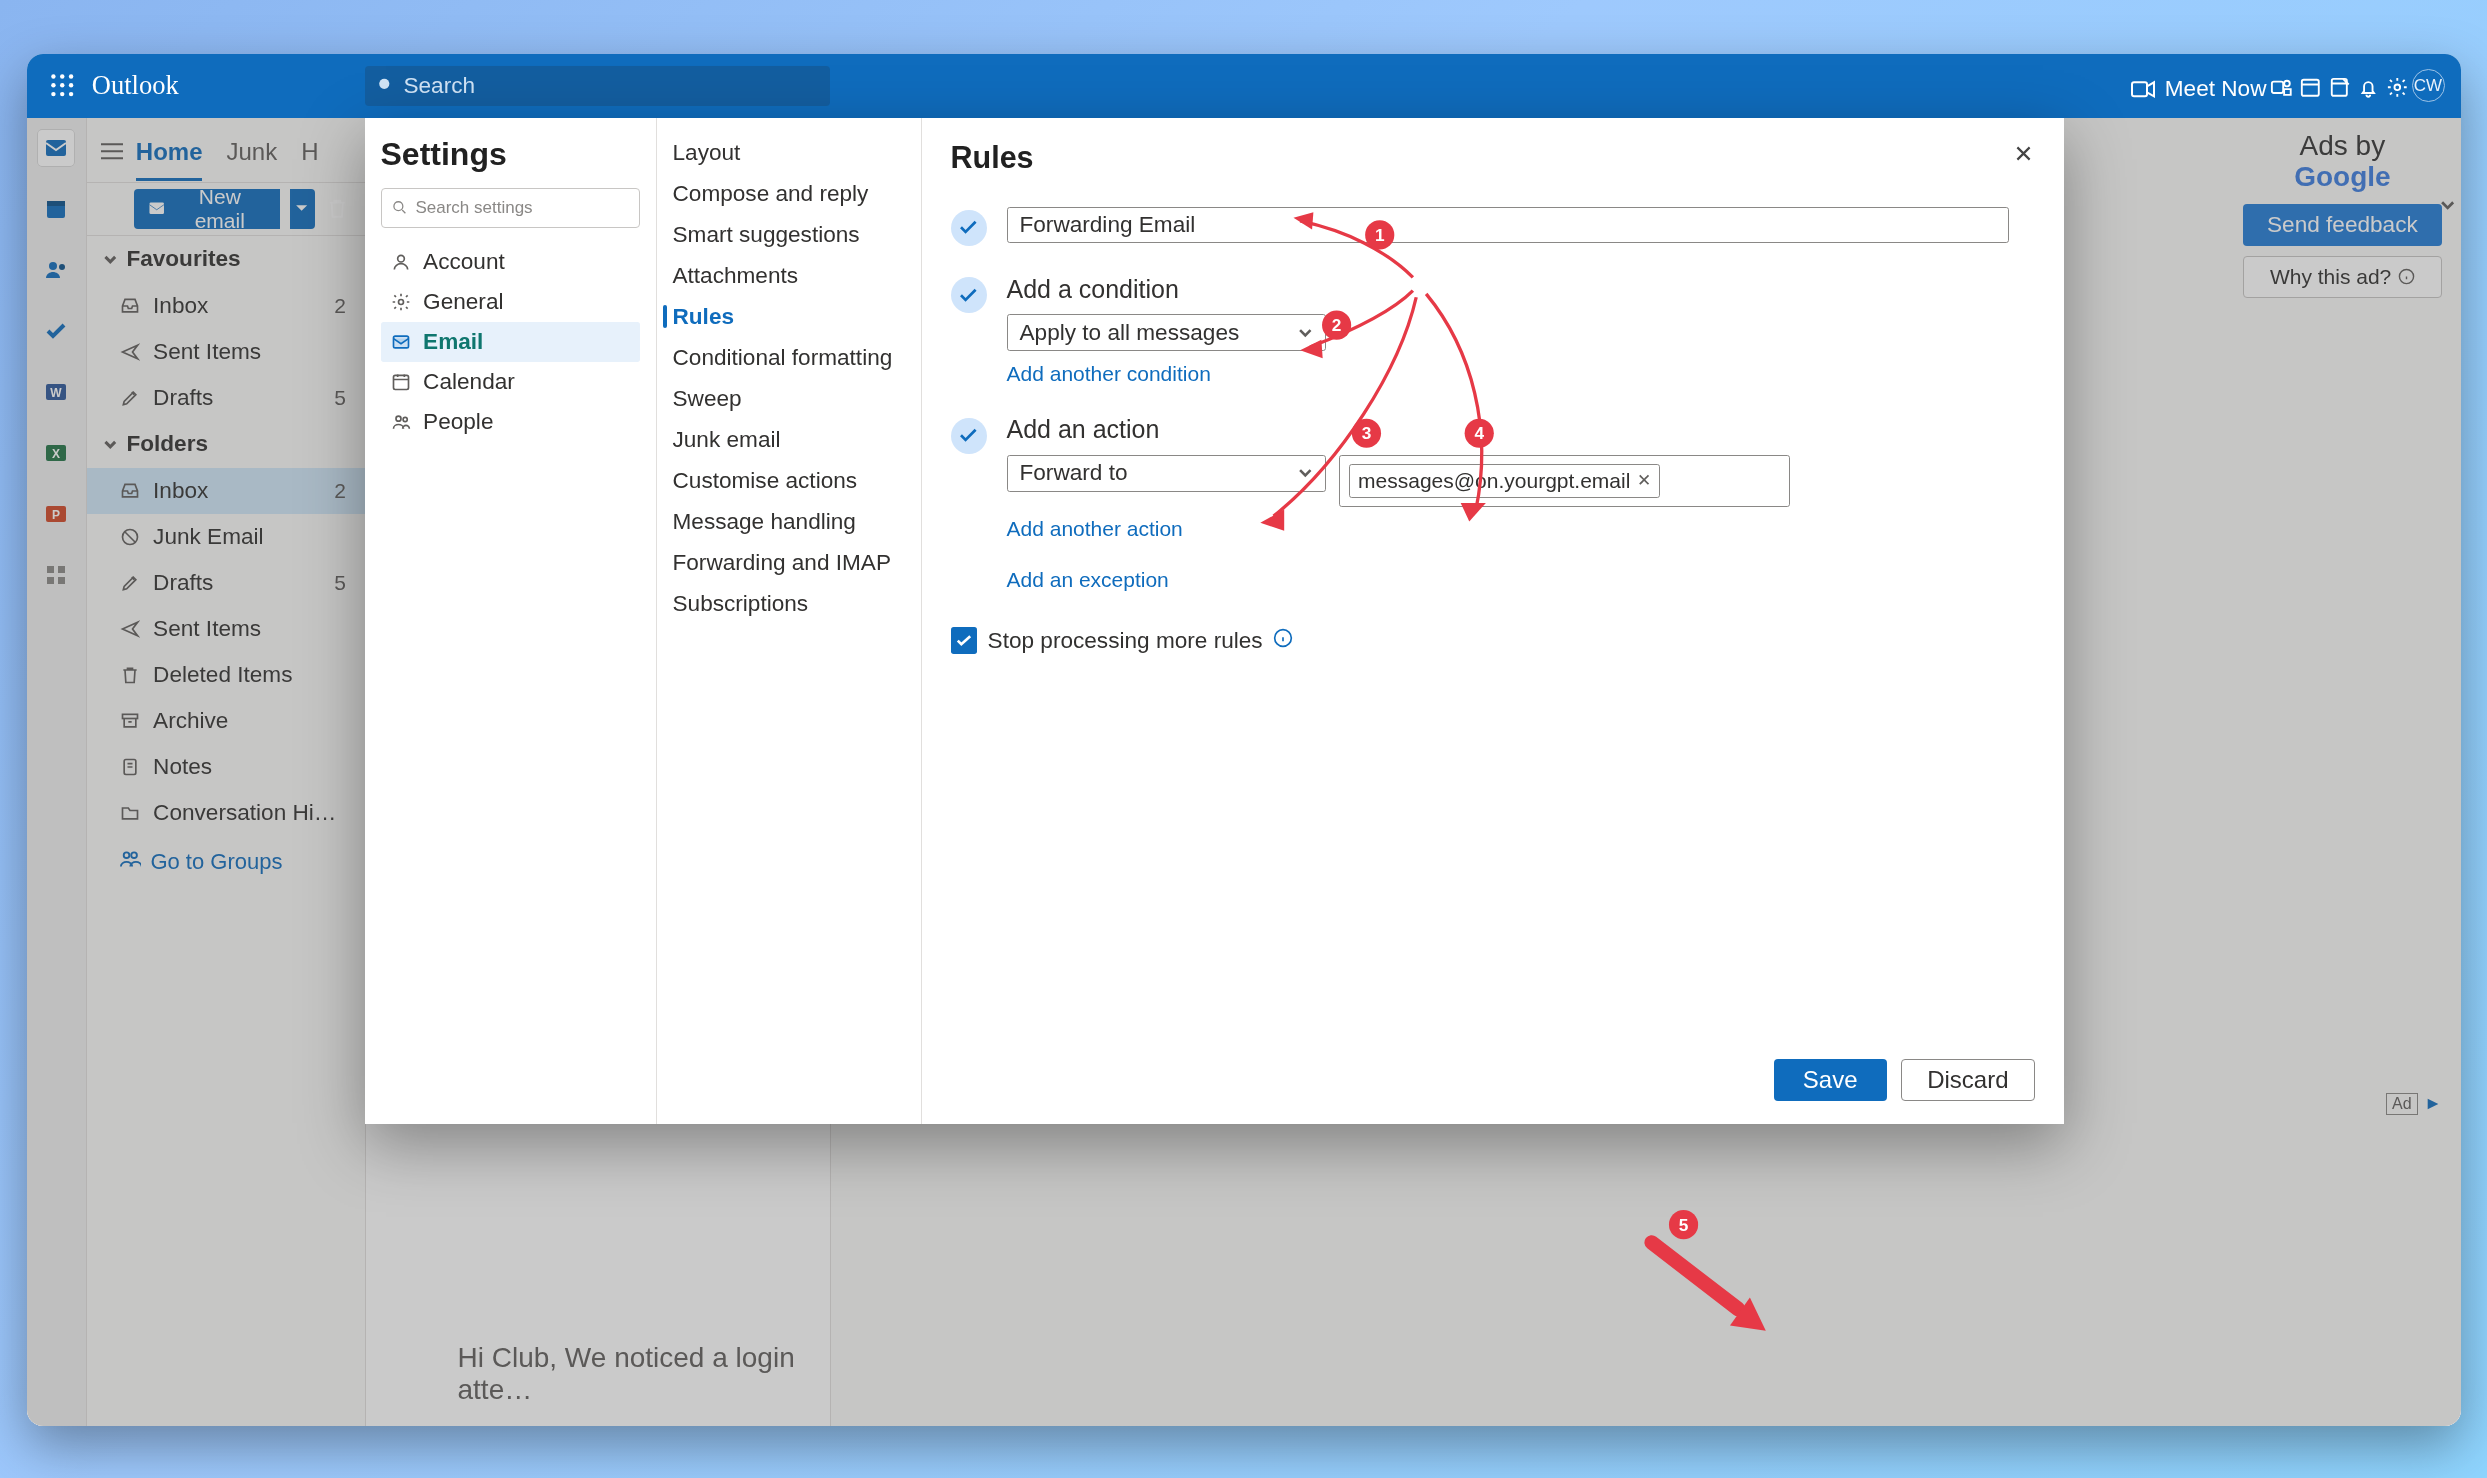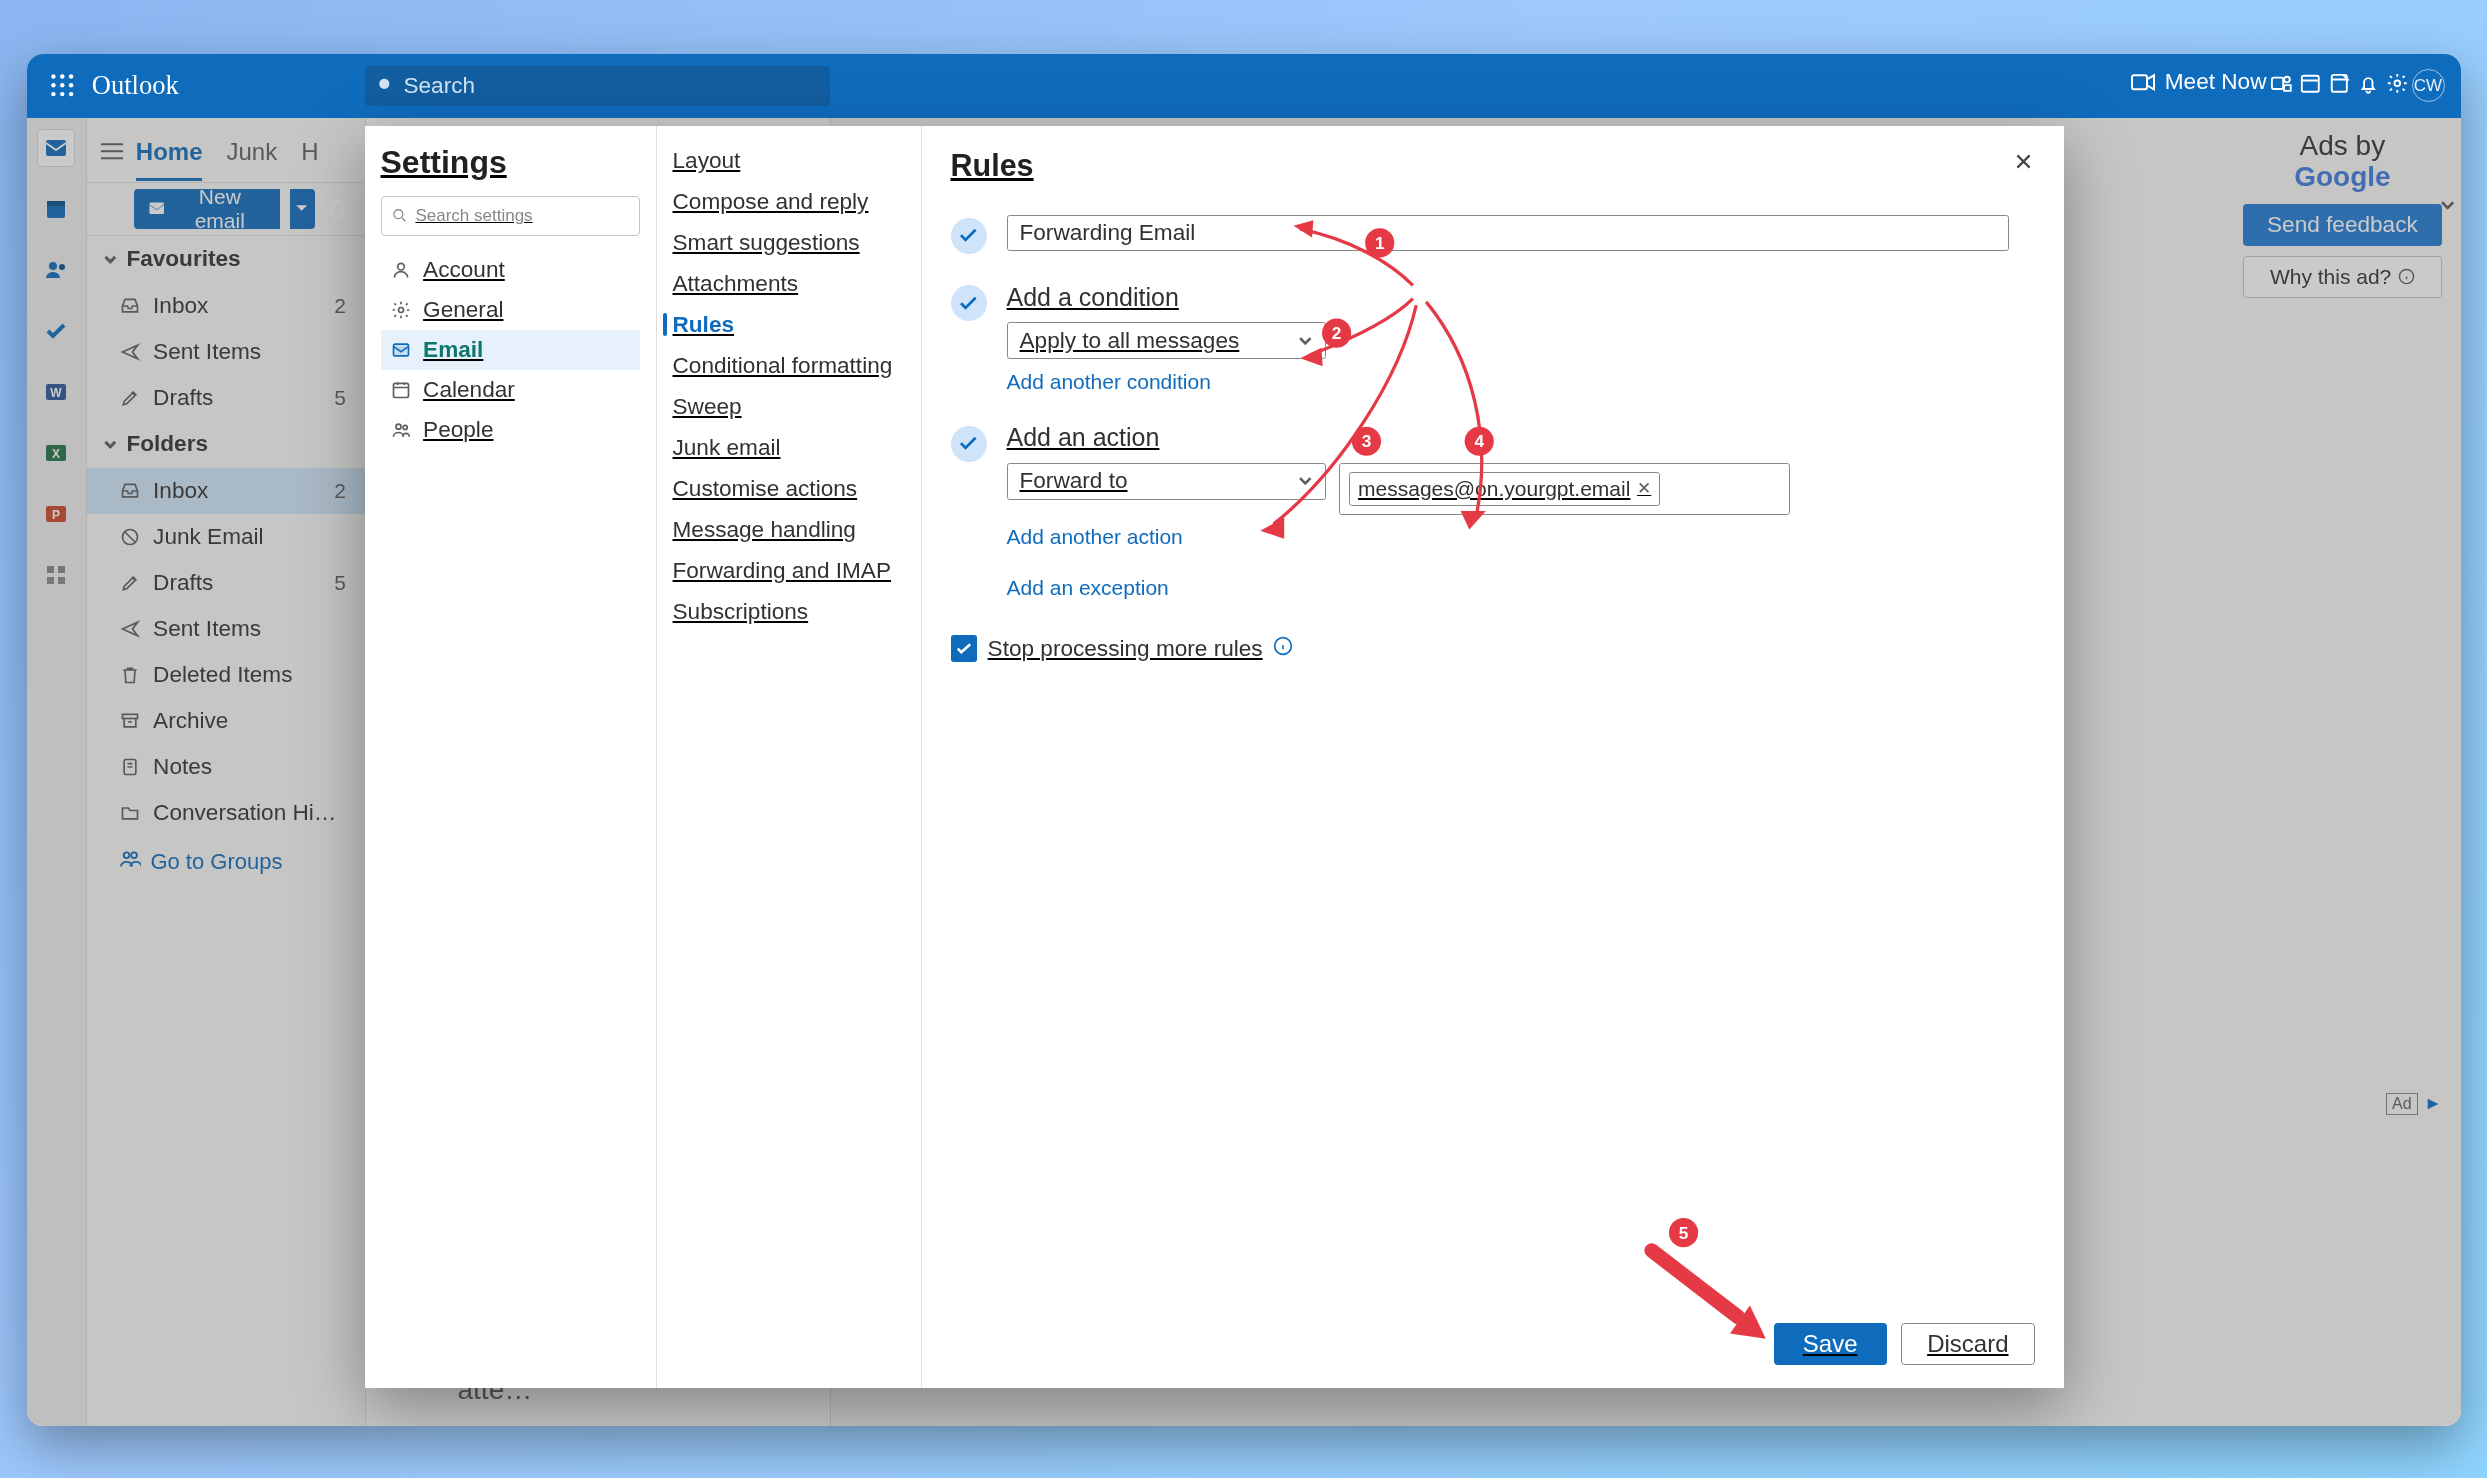--- a/index.html
+++ b/index.html
@@ -27,21 +27,21 @@
     padding: 0 16px;
   }
   .waffle { width: 40px; height: 40px; display:flex; align-items:center; justify-content:center; margin-right:9.3px; cursor:pointer;}
   .waffle svg { width: 26.5px; height: 26.5px; fill:#fff; }
   .app-title { font-weight: 400; font-size: 26.5px; margin-right: 186px; font-family: Liberation Serif, serif;}
   .search-wrap { width: 465px; height: 40px; background:#135ea0; border-radius:4px; display:flex; align-items:center; padding:0 12px; color:#d0e3f5;}
   .search-wrap svg{ width:18.6px; height:18.6px; fill:#d0e3f5; margin-right:9.3px;}
   .search-wrap input{ background:transparent; border:none; outline:none; color:#fff; font-size:22.6px; width:100%;}
   .search-wrap input::placeholder{ color:#d0e3f5;}
   .topbar-spacer{ flex:1;}
-  .top-icons{ display:flex; align-items:flex-start; font-size:22.6px;}
+  .top-icons{ display:flex; align-items:flex-end; font-size:22.6px;}
   .meet-now{ display:flex; align-items:center; gap:9.3px; cursor:pointer;}
   .meet-now svg{width:24px;height:18.6px;fill:none;stroke:#fff;stroke-width:2;}
   .tico{width:29px;height:29px;display:flex;align-items:center;justify-content:center;cursor:pointer;}
   .tico svg{width:22.6px;height:22.6px;fill:none;stroke:#fff;stroke-width:2;}
   .avatar{width:33px;height:33px;border:1.3px solid #9cc2e6;border-radius:50%;display:flex;align-items:center;justify-content:center;font-size:17px;color:#e8f1fb;cursor:pointer;}
   
   .mainrow{ flex:1; display:flex; background:#faf9f8; position:relative;}
   
   .rail{ width:60px; flex:0 0 60px; background:#f0f0f0; border-right:0.7px solid #e1dfdd; display:flex; flex-direction:column; align-items:center; padding-top:12px; gap:25px;}
   .rail .ri{ width:36px;height:36px;display:flex;align-items:center;justify-content:center;border-radius:4px;cursor:pointer;}
@@ -82,21 +82,21 @@
   .ads-title .g{ color:#3b7cde;}
   .feedback-btn{ margin-top:12px; width:100%; height:42px; background:#217bd6; color:#fff; border:none; border-radius:4px; font-size:22.6px; cursor:pointer;}
   .why-btn{ margin-top:9.3px; width:100%; height:42px; background:#fff; border:0.7px solid #c8c6c4; border-radius:4px; font-size:21px; display:flex;align-items:center;justify-content:center;gap:6.6px;cursor:pointer;color:#323130;}
   .why-btn svg{width:17px;height:17px;fill:none;stroke:#605e5c;stroke-width:2;}
   .ad-chip{ position:absolute; right:20px; top:975px; display:flex; align-items:center; gap:6.6px;}
   .ad-chip .box{ border:0.7px solid #8a8886; padding:1.3px 5.3px; font-size:16px; color:#605e5c;}
   .ad-chip svg{width:16px;height:16px;fill:#0f6cbd;}
   
   .scrim{ position:absolute; inset:0; background:rgba(80,80,80,.30);}
   
-  .dialog{ position:absolute; top:8px; left:338px; width:1699px; height:1262px; background:#fff; box-shadow:0 20px 60px rgba(0,0,0,.35); display:flex;text-decoration:underline;}
+  .dialog{ position:absolute; top:0; left:338px; width:1699px; height:1006px; background:#fff; box-shadow:0 20px 60px rgba(0,0,0,.35); display:flex;}
   .dcol1{ width:292px; flex:0 0 292px; border-right:0.7px solid #e1dfdd; padding:18.6px 16px;}
   .dcol1 h1{ font-size:32px; font-weight:700; color:#212121; margin-bottom:14.6px;}
   .ssearch{ height:40px; border:0.7px solid #c8c6c4; border-radius:4px; display:flex; align-items:center; padding:0 10.6px; gap:8px; margin-bottom:14.6px;}
   .ssearch svg{width:17px;height:17px;fill:none;stroke:#8a8886;stroke-width:2;}
   .ssearch input{ border:none; outline:none; font-size:17px; width:100%; color:#323130;}
   .ssearch input::placeholder{ color:#8a8886;}
   .slist{ display:flex; flex-direction:column;}
   .sitem{ height:40px; display:flex; align-items:center; gap:10.6px; padding:0 8px; color:#323130; font-size:22.6px; cursor:pointer; border-radius:2.7px;}
   .sitem.active{ background:#e7f1fb; color:#0f766e; font-weight:600;}
   .sitem .sic{width:24px;height:24px;display:flex;align-items:center;justify-content:center;}

